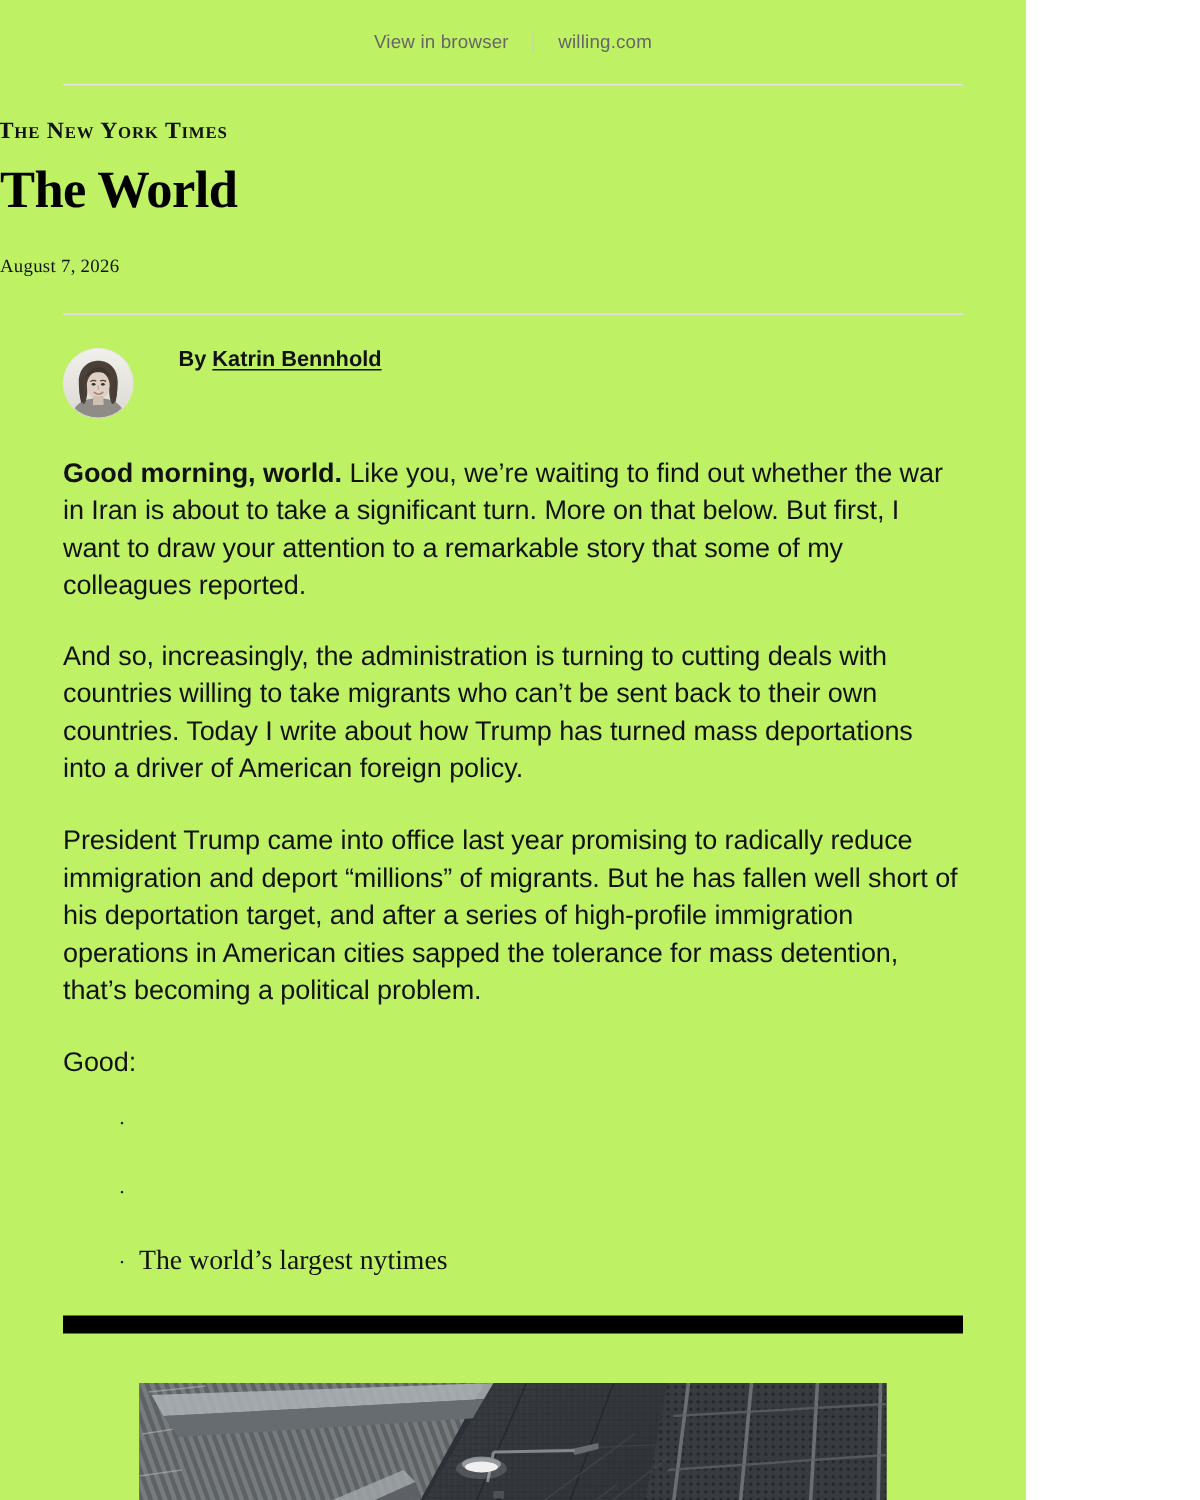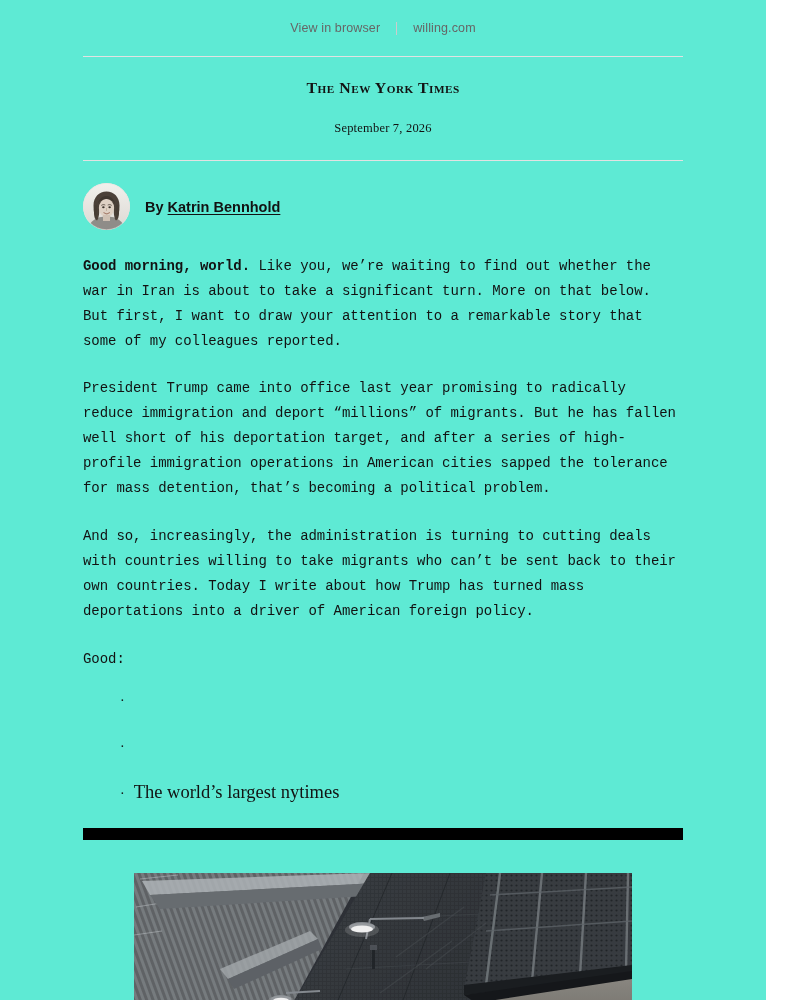--- a/index.html
+++ b/index.html
@@ -10,24 +10,24 @@
   body {
     width: 800px;
     height: 1000px;
     overflow: hidden;
     font-family: "Liberation Serif", "DejaVu Serif", serif;
     color: #121212;
     -webkit-font-smoothing: antialiased;
   }
 
   .page {
-    width: 766px;
+    width: 684px;
     height: 1000px;
     position: relative;
-    background: #5eead4;
+    background: #bef264;
   }
 
   
   .preheader {
     height: 56px;
     display: flex;
     align-items: center;
     justify-content: center;
     gap: 0;
     font-family: "Liberation Sans", "DejaVu Sans", sans-serif;
@@ -50,21 +50,20 @@
 
   .rule {
     height: 1px;
     background: #e2e2e2;
     width: 600px;
     margin: 0 auto;
   }
 
   
   .masthead {
-    text-align: center;
     padding-top: 22px;
   }
   .nyt-logo {
     font-family: "Liberation Serif", "DejaVu Serif", serif;
     font-size: 15.5px;
     font-weight: 700;
     letter-spacing: .5px;
     color: #121212;
     line-height: 1;
     
@@ -89,22 +88,21 @@
     letter-spacing: .2px;
   }
   .masthead-spacer { height: 24px; }
 
   
   .byline {
     width: 600px;
     margin: 0 auto;
     padding-top: 22px;
     display: flex;
-    align-items: center;
-    gap: 15px;
+    gap: 30px;
   }
   .avatar {
     width: 47px;
     height: 47px;
     border-radius: 50%;
     overflow: hidden;
     flex: 0 0 auto;
     background: #e8e6e2;
     position: relative;
   }
@@ -121,22 +119,22 @@
     cursor: pointer;
   }
 
   
   .body {
     width: 600px;
     margin: 0 auto;
     padding-top: 24px;
   }
   .body p {
-    font-family: Liberation Mono, monospace;
-    font-size: 14px;
+    font-family: Liberation Sans, sans-serif;
+    font-size: 18px;
     line-height: 25px;
     color: #121212;
     margin: 0 0 23px 0;
     letter-spacing: -0.05px;
   }
   .body p.lead { margin-bottom: 22px; }
   .lead b { font-weight: 700; }
 
   .also { margin-bottom: 16px !important; }
 
@@ -190,21 +188,22 @@
   <div class="preheader">
     <a href="#">View in browser</a>
     <span class="ph-sep"></span>
     <a href="#">willing.com</a>
   </div>
 
   <div class="rule"></div>
 
   <div class="masthead">
     <div class="nyt-logo">The New York Times</div>
-    <div class="nl-date">September 7, 2026</div>
+    <div class="nl-title">The World</div>
+    <div class="nl-date">August 7, 2026</div>
     <div class="masthead-spacer"></div>
   </div>
 
   <div class="rule"></div>
 
   <div class="byline">
     <div class="avatar">
       <svg width="47" height="47" viewBox="0 0 47 47" aria-hidden="true">
         <defs>
           <clipPath id="av">
@@ -243,23 +242,23 @@
     </div>
     <div class="byline-text">
       <span>By </span><span class="author">Katrin Bennhold</span>
     </div>
   </div>
 
   <div class="body">
 
     <p class="lead"><b>Good morning, world.</b><span> Like you, we’re waiting to find out whether the war in Iran is about to take a significant turn. More on that below. But first, I want to draw your attention to a remarkable story that some of my colleagues reported.</span></p>
 
+    <p>And so, increasingly, the administration is turning to cutting deals with countries willing to take migrants who can’t be sent back to their own countries. Today I write about how Trump has turned mass deportations into a driver of American foreign policy.</p>
+
     <p>President Trump came into office last year promising to radically reduce immigration and deport “millions” of migrants. But he has fallen well short of his deportation target, and after a series of high-profile immigration operations in American cities sapped the tolerance for mass detention, that’s becoming a political problem.</p>
-
-    <p>And so, increasingly, the administration is turning to cutting deals with countries willing to take migrants who can’t be sent back to their own countries. Today I write about how Trump has turned mass deportations into a driver of American foreign policy.</p>
 
     <p class="also">Good:</p>
 
     <ul class="also-list">
       <li>
         <span class="bull">·</span>
       </li>
       <li>
         <span class="bull">·</span>
       </li>

